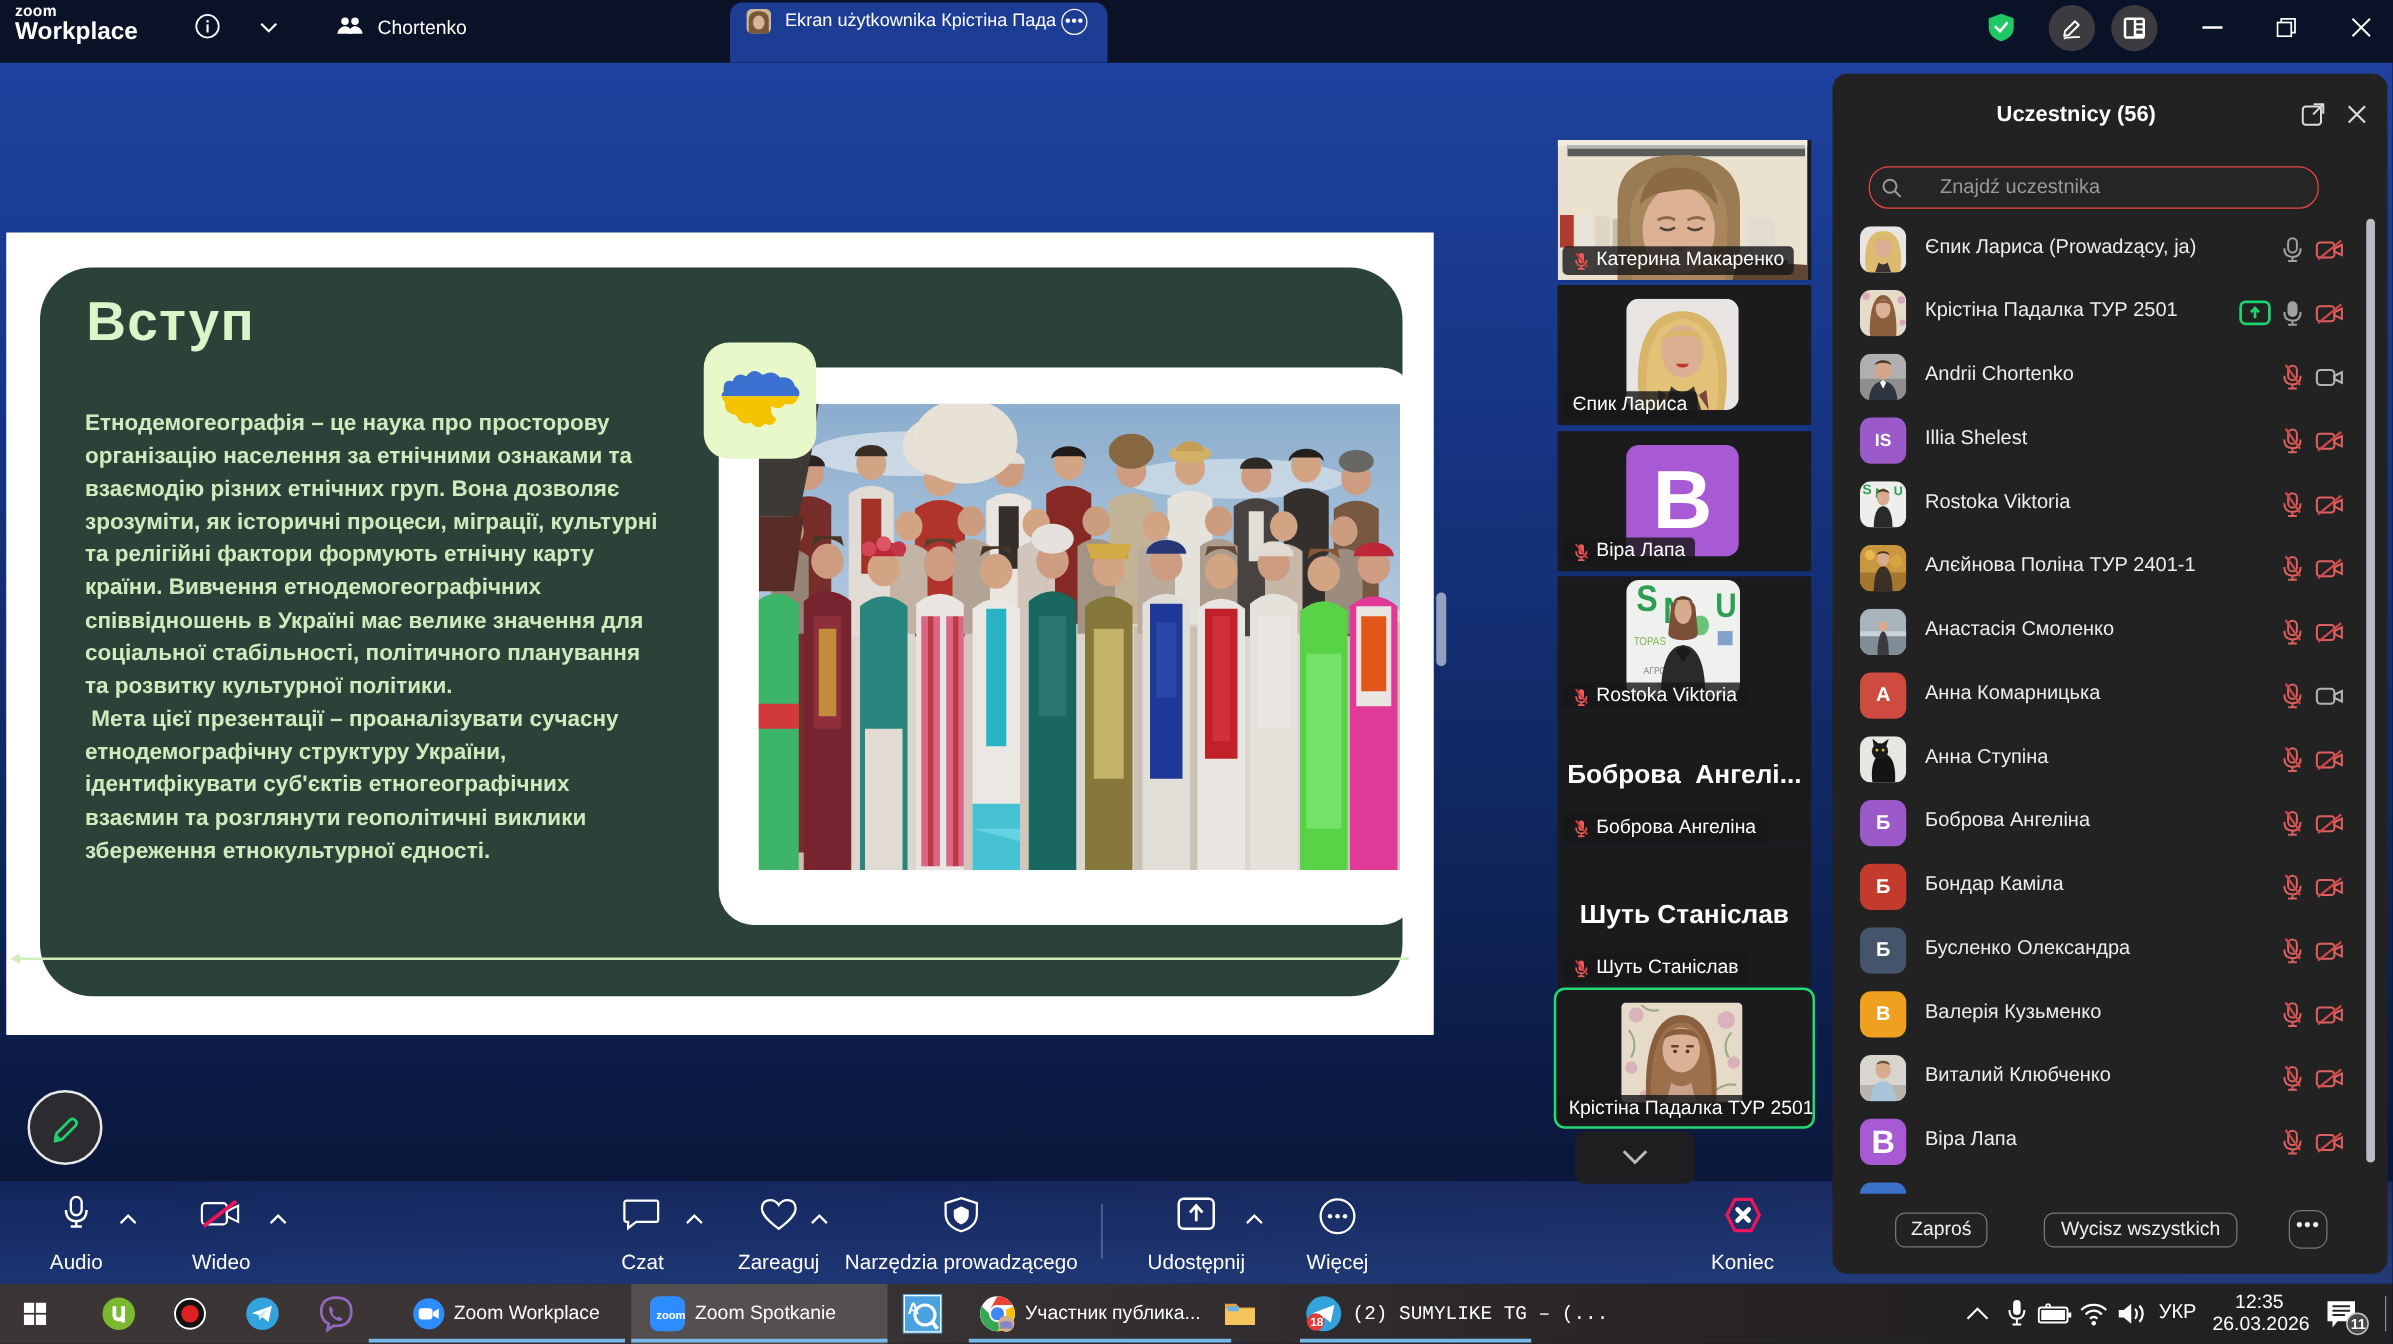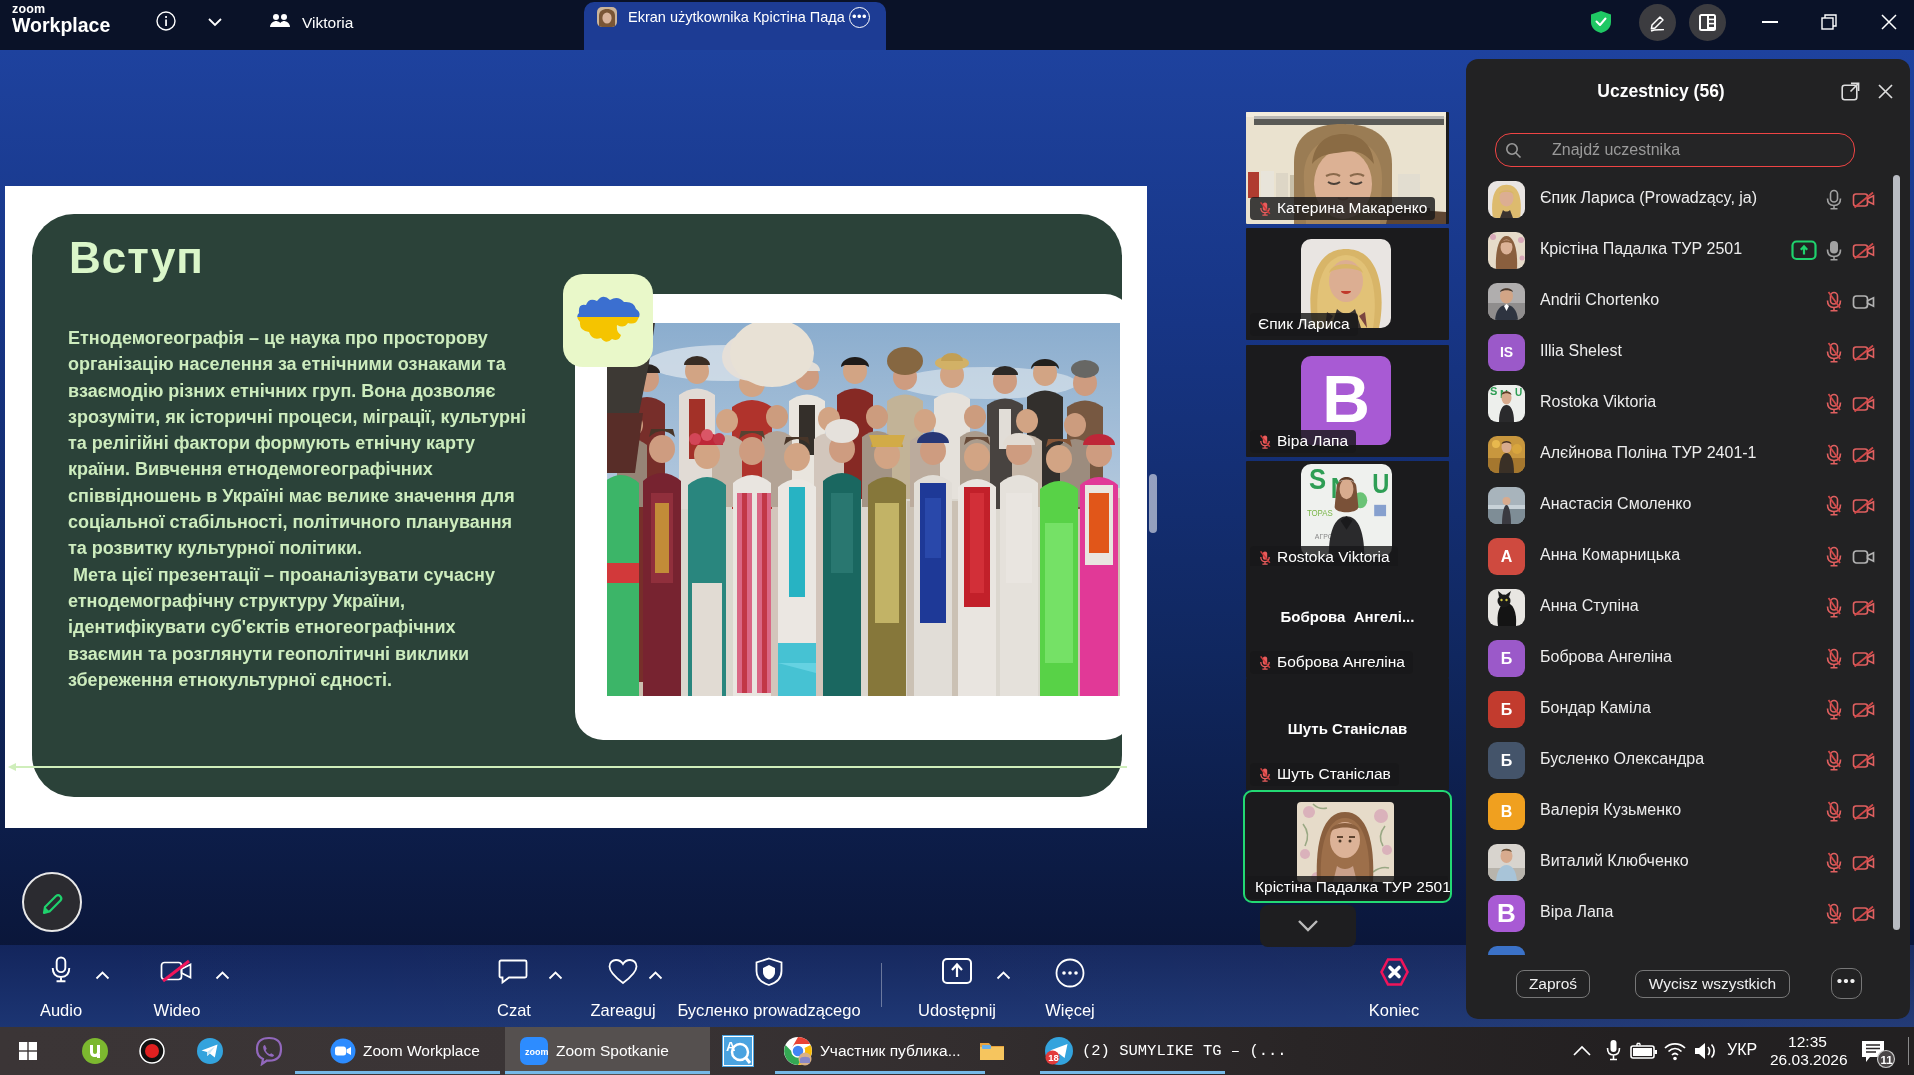--- a/index.html
+++ b/index.html
@@ -32,21 +32,21 @@
 
 
 #miniscroll { position:absolute; left:1149px; top:424px; width:8px; height:59px; background:rgba(255,255,255,0.55); border-radius:4px; }
 
 
 #fab { position:absolute; left:22px; top:822px; width:60px; height:60px; border-radius:50%; background:#2b2b30; border:2px solid #e8e8e8; }
 
 
 .tile { position:absolute; left:1206px; width:203px; height:112px; background:#1b1b1d; border-radius:1px; overflow:hidden;margin-left:40px; }
 .vlabel { position:absolute; left:4px; bottom:4px; background:rgba(24,24,26,0.82); border-radius:4px; color:#fff; font-size:15.5px; padding:2px 8px 3px 8px; white-space:nowrap; display:flex; align-items:center; gap:5px; }
-.bigname { position:absolute; left:0; right:0; color:#fff; font-weight:bold; font-size:15px; text-align:center; white-space:nowrap; }
+.bigname { position:absolute; left:0; right:0; color:#fff; font-weight:bold; font-size:21px; text-align:center; white-space:nowrap; }
 #tile7 { border:2.5px solid #23d973; border-radius:9px; left:1203px; width:209px; height:113px; }
 #chevbtn { position:absolute; z-index:3; left:1260px; top:855px; width:96px; height:42px; background:#1e1e20; border-radius:8px; }
 
 
 #panel { position:absolute; left:1466px; top:9px; width:444px; height:960px; background:#222223; border-radius:12px; z-index:5; }
 #ptitle { position:absolute; top:22px; left:0; width:390px; text-align:center; color:#fff; font-size:17.5px; font-weight:bold; }
 #searchbox { position:absolute; left:29px; top:74px; width:360px; height:34px; border:1px solid #ef4444; border-radius:16px; background:#252526; color:#9a9a9a; font-size:16px; line-height:32px; padding-left:56px; }
 #plist { position:absolute; left:0; top:114px; width:444px; height:782px; overflow:hidden; }
 .prow { position:absolute; left:0; width:444px; height:51px; }
 .pav { position:absolute; left:22px; top:7px; width:37px; height:37px; border-radius:9px; overflow:hidden; font-weight:bold; color:#fff; text-align:center; line-height:37px; font-size:16px; }
@@ -719,21 +719,21 @@
           <path d="M16 25 C8 19 2.5 14 2.5 8.5 C2.5 4.5 5.5 2 9 2 C12 2 14.5 3.5 16 6 C17.5 3.5 20 2 23 2 C26.5 2 29.5 4.5 29.5 8.5 C29.5 14 24 19 16 25 Z" fill="none" stroke="#fff" stroke-width="1.8"></path>
         </svg>
       <svg class="abs" style="left:648px;top:26px" width="15" height="9" viewBox="0 0 15 9">
           <path d="M1.5 7.5 L7.5 1.5 L13.5 7.5" fill="none" stroke="#fff" stroke-width="1.8"></path>
         </svg>
       <div class="tlabel" style="left:623px;">Zareaguj</div>
       <svg class="abs" style="left:755px;top:12px" width="28" height="30" viewBox="0 0 28 30">
           <path d="M14 1.5 L26.5 5.5 V14 c0 7.5-5.5 12-12.5 14 C7.5 26 1.5 21.5 1.5 14 V5.5 Z" fill="none" stroke="#fff" stroke-width="1.8"></path>
           <path d="M14 8 L20 11 V15 c0 4-3 6.5-6 7.5 c-3-1-6-3.5-6-7.5 V11 Z" fill="#fff"></path>
         </svg>
-      <div class="tlabel" style="left:769px;">Бусленко prowadzącego</div>
+      <div class="tlabel" style="left:769px;">Narzędzia prowadzącego</div>
       <div class="abs" style="left:881px;top:18px;width:1px;height:44px;background:rgba(255,255,255,0.35);"></div>
       <svg class="abs" style="left:941px;top:12px" width="32" height="28" viewBox="0 0 32 28">
           <rect x="2" y="2" width="28" height="24" rx="4" fill="none" stroke="#fff" stroke-width="2"></rect>
           <path d="M16 20 V8.5 M11 13 L16 7.5 L21 13" stroke="#fff" stroke-width="2.2" fill="none"></path>
         </svg>
       <svg class="abs" style="left:996px;top:26px" width="15" height="9" viewBox="0 0 15 9">
           <path d="M1.5 7.5 L7.5 1.5 L13.5 7.5" fill="none" stroke="#fff" stroke-width="1.8"></path>
         </svg>
       <div class="tlabel" style="left:957px;">Udostępnij</div>
       <svg class="abs" style="left:1054px;top:12px" width="32" height="32" viewBox="0 0 32 32">
@@ -762,21 +762,21 @@
       </svg>
     <svg class="abs" style="left:206px;top:16px" width="18" height="12" viewBox="0 0 18 12">
         <path d="M3 3 L9 9 L15 3" fill="none" stroke="#fff" stroke-width="1.8"></path>
       </svg>
     <svg class="abs" style="left:268px;top:10px" width="24" height="22" viewBox="0 0 24 22">
         <circle cx="8" cy="7" r="3" fill="#fff"></circle>
         <circle cx="16" cy="7" r="3" fill="#fff"></circle>
         <path d="M2 17 c0-4 4-6 6-6 s6 2 6 6 z" fill="#fff"></path>
         <path d="M11 17 c0-4 3-6 5-6 s6 2 6 6 z" fill="#fff"></path>
       </svg>
-    <div class="abs" style="left:302px;top:14px;color:#fff;font-size:15.5px;">Viktoria</div>
+    <div class="abs" style="left:302px;top:14px;color:#fff;font-size:15.5px;">Chortenko</div>
     <div id="tab">
       <div class="tav"><svg width="20" height="20" viewBox="0 0 20 20">
             <rect width="20" height="20" fill="#cbb49a"></rect>
             <path d="M2 20 V9 c0-5 3.5-7 8-7 s8 2 8 7 v11 z" fill="#7a5636"></path>
             <ellipse cx="10" cy="11" rx="4.6" ry="5.6" fill="#d9b49c"></ellipse>
           </svg></div>
       <div class="ttx">Ekran użytkownika Крістіна Пада</div>
       <div class="tmore">•••</div>
     </div>
     <svg class="abs" style="left:1590px;top:10px" width="22" height="24" viewBox="0 0 22 24">

